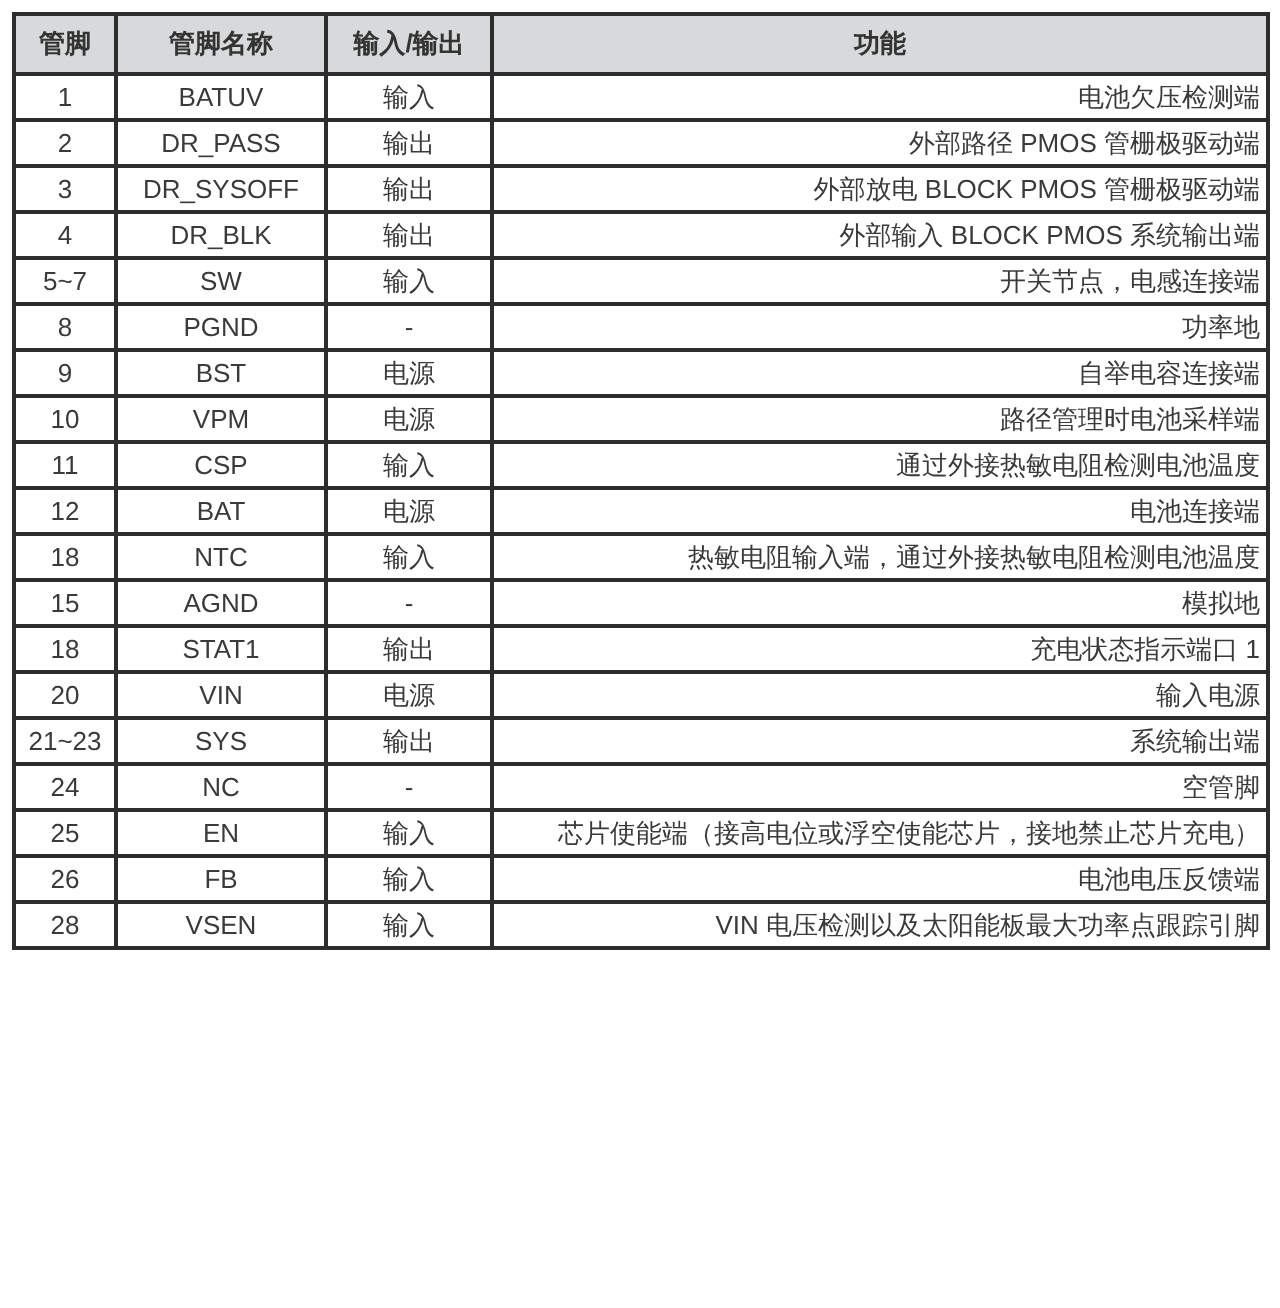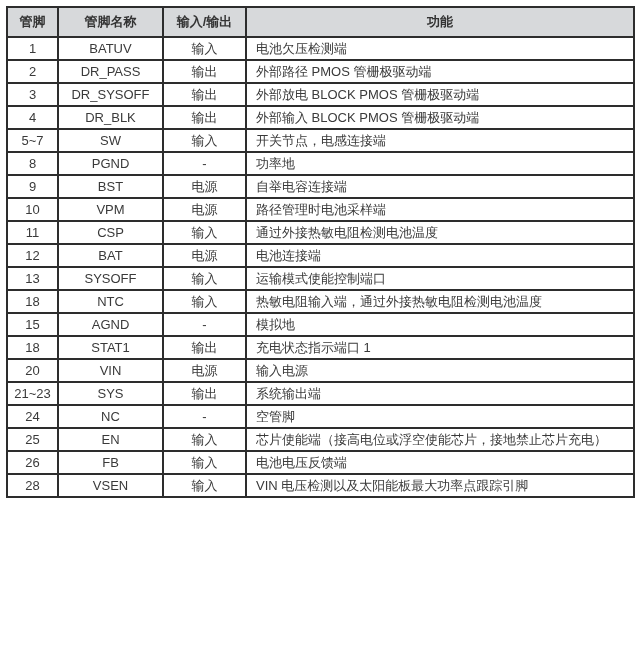--- a/index.html
+++ b/index.html
@@ -44,21 +44,21 @@
     background: var(--header-bg);
     height: 28px;
     font-weight: bold;
     color: #333333;
   }
   table.pin-table td {
     height: 21px;
     background: #ffffff;
   }
   table.pin-table td.func {
-    text-align: left;
+    text-align: right;
     padding-left: 9px;
   }
 </style>
 </head>
 <body>
 
 <div class="page">
   <table class="pin-table">
     <colgroup>
       <col style="width:51px">
@@ -90,21 +90,21 @@
         <tr>
           <td>3</td>
           <td>DR_SYSOFF</td>
           <td>输出</td>
           <td class="func">外部放电 BLOCK PMOS 管栅极驱动端</td>
         </tr>
         <tr>
           <td>4</td>
           <td>DR_BLK</td>
           <td>输出</td>
-          <td class="func">外部输入 BLOCK PMOS 管栅极驱动端</td>
+          <td class="func">外部输入 BLOCK PMOS 系统输出端</td>
         </tr>
         <tr>
           <td>5~7</td>
           <td>SW</td>
           <td>输入</td>
           <td class="func">开关节点，电感连接端</td>
         </tr>
         <tr>
           <td>8</td>
           <td>PGND</td>
@@ -127,26 +127,20 @@
           <td>11</td>
           <td>CSP</td>
           <td>输入</td>
           <td class="func">通过外接热敏电阻检测电池温度</td>
         </tr>
         <tr>
           <td>12</td>
           <td>BAT</td>
           <td>电源</td>
           <td class="func">电池连接端</td>
-        </tr>
-        <tr>
-          <td>13</td>
-          <td>SYSOFF</td>
-          <td>输入</td>
-          <td class="func">运输模式使能控制端口</td>
         </tr>
         <tr>
           <td>18</td>
           <td>NTC</td>
           <td>输入</td>
           <td class="func">热敏电阻输入端，通过外接热敏电阻检测电池温度</td>
         </tr>
         <tr>
           <td>15</td>
           <td>AGND</td>

